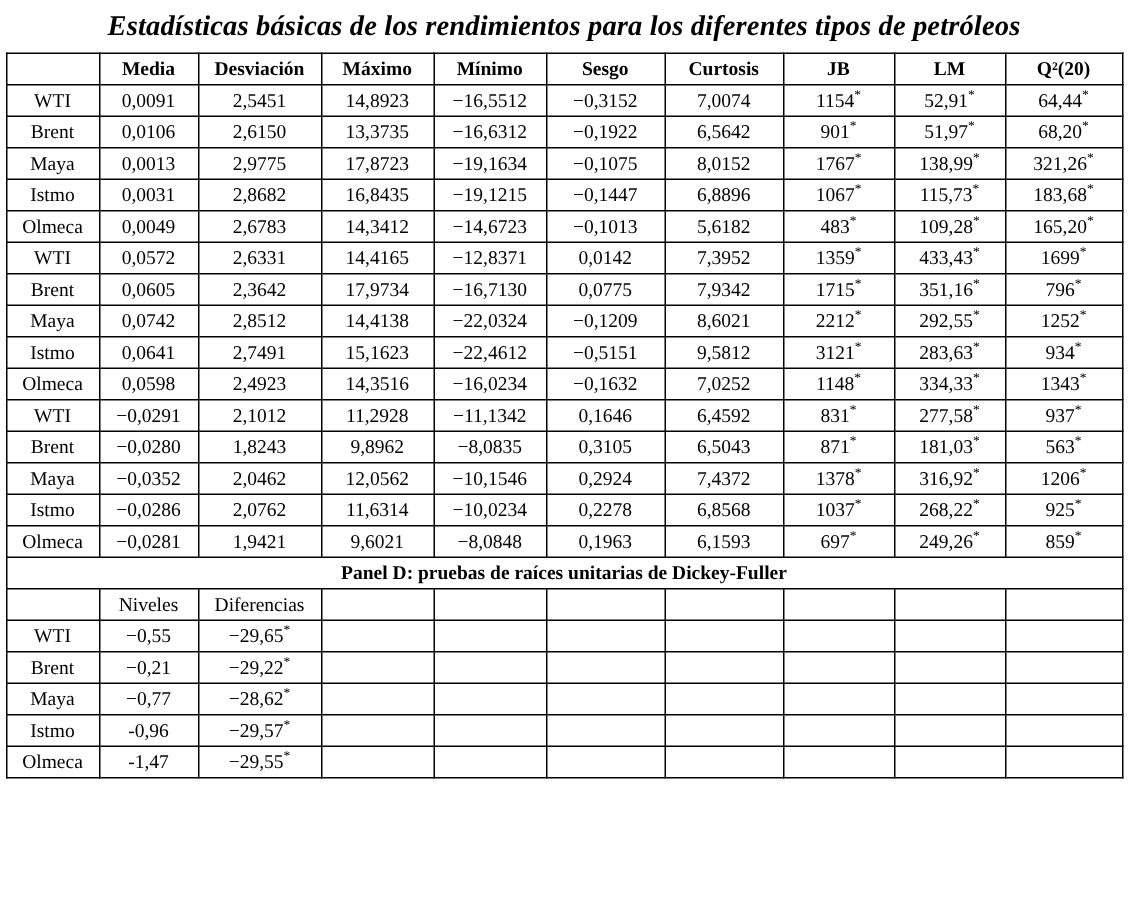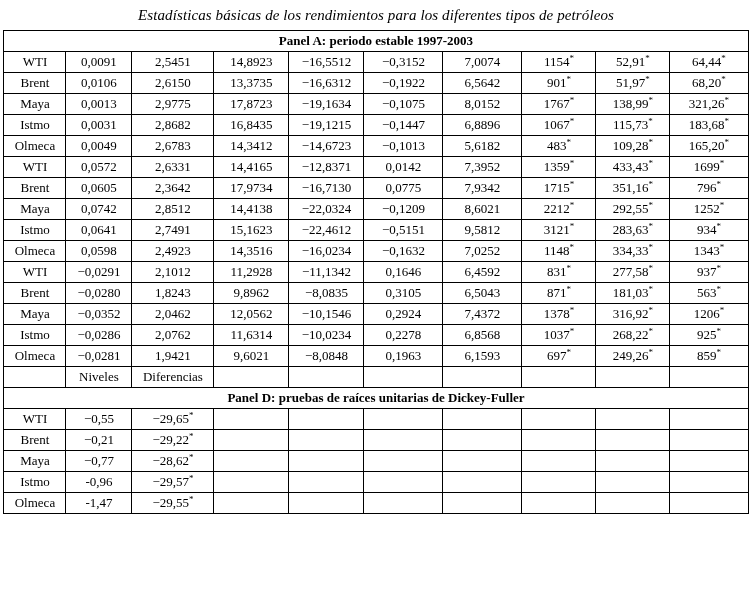--- a/index.html
+++ b/index.html
@@ -7,22 +7,22 @@
     margin: 0; padding: 0;
     width: 752px; height: 613px;
     background: #ffffff;
     color: #000000;
     font-family: "Liberation Serif", "DejaVu Serif", serif;
   }
   .page { width: 752px; height: 613px; overflow: hidden; }
   .title {
     text-align: center;
     font-style: italic;
-    font-size: 15px;
-    font-weight: 400;
+    font-size: 19px;
+    font-weight: 700;
     padding: 7px 0 6px 0;
     letter-spacing: 0.1px;
   }
   table.stats {
     border-collapse: collapse;
     table-layout: fixed;
     width: 744px;
     margin: 0 auto;
   }
   table.stats td {
@@ -56,21 +56,30 @@
       <col style="width:75px">
         <col style="width:75px">
         <col style="width:79px">
       <col style="width:79px">
         <col style="width:74px">
         <col style="width:74px">
       <col style="width:78px">
     </colgroup>
     <tbody id="table-body">
         <tr>
-          <td class="panel" colspan="10">Panel A: periodo estable 1997-2003</td>
+          <td class="head"></td>
+          <td class="head">Media</td>
+          <td class="head">Desviación</td>
+          <td class="head">Máximo</td>
+          <td class="head">Mínimo</td>
+          <td class="head">Sesgo</td>
+          <td class="head">Curtosis</td>
+          <td class="head">JB</td>
+          <td class="head">LM</td>
+          <td class="head">Q²(20)</td>
         </tr>
         <tr>
           <td>WTI</td>
           <td>0,0091</td>
           <td>2,5451</td>
           <td>14,8923</td>
           <td>−16,5512</td>
           <td>−0,3152</td>
           <td>7,0074</td>
           <td>1154<sup class="star">*</sup></td>
@@ -239,33 +248,33 @@
           <td>1,9421</td>
           <td>9,6021</td>
           <td>−8,0848</td>
           <td>0,1963</td>
           <td>6,1593</td>
           <td>697<sup class="star">*</sup></td>
           <td>249,26<sup class="star">*</sup></td>
           <td>859<sup class="star">*</sup></td>
         </tr>
         <tr>
+          <td class="panel" colspan="10">Panel D: pruebas de raíces unitarias de Dickey-Fuller</td>
+        </tr>
+        <tr>
           <td></td>
           <td>Niveles</td>
           <td>Diferencias</td>
           <td></td>
           <td></td>
           <td></td>
           <td></td>
           <td></td>
           <td></td>
           <td></td>
-        </tr>
-        <tr>
-          <td class="panel" colspan="10">Panel D: pruebas de raíces unitarias de Dickey-Fuller</td>
         </tr>
         <tr>
           <td>WTI</td>
           <td>−0,55</td>
           <td>−29,65<sup class="star">*</sup></td>
           <td></td>
           <td></td>
           <td></td>
           <td></td>
           <td></td>

